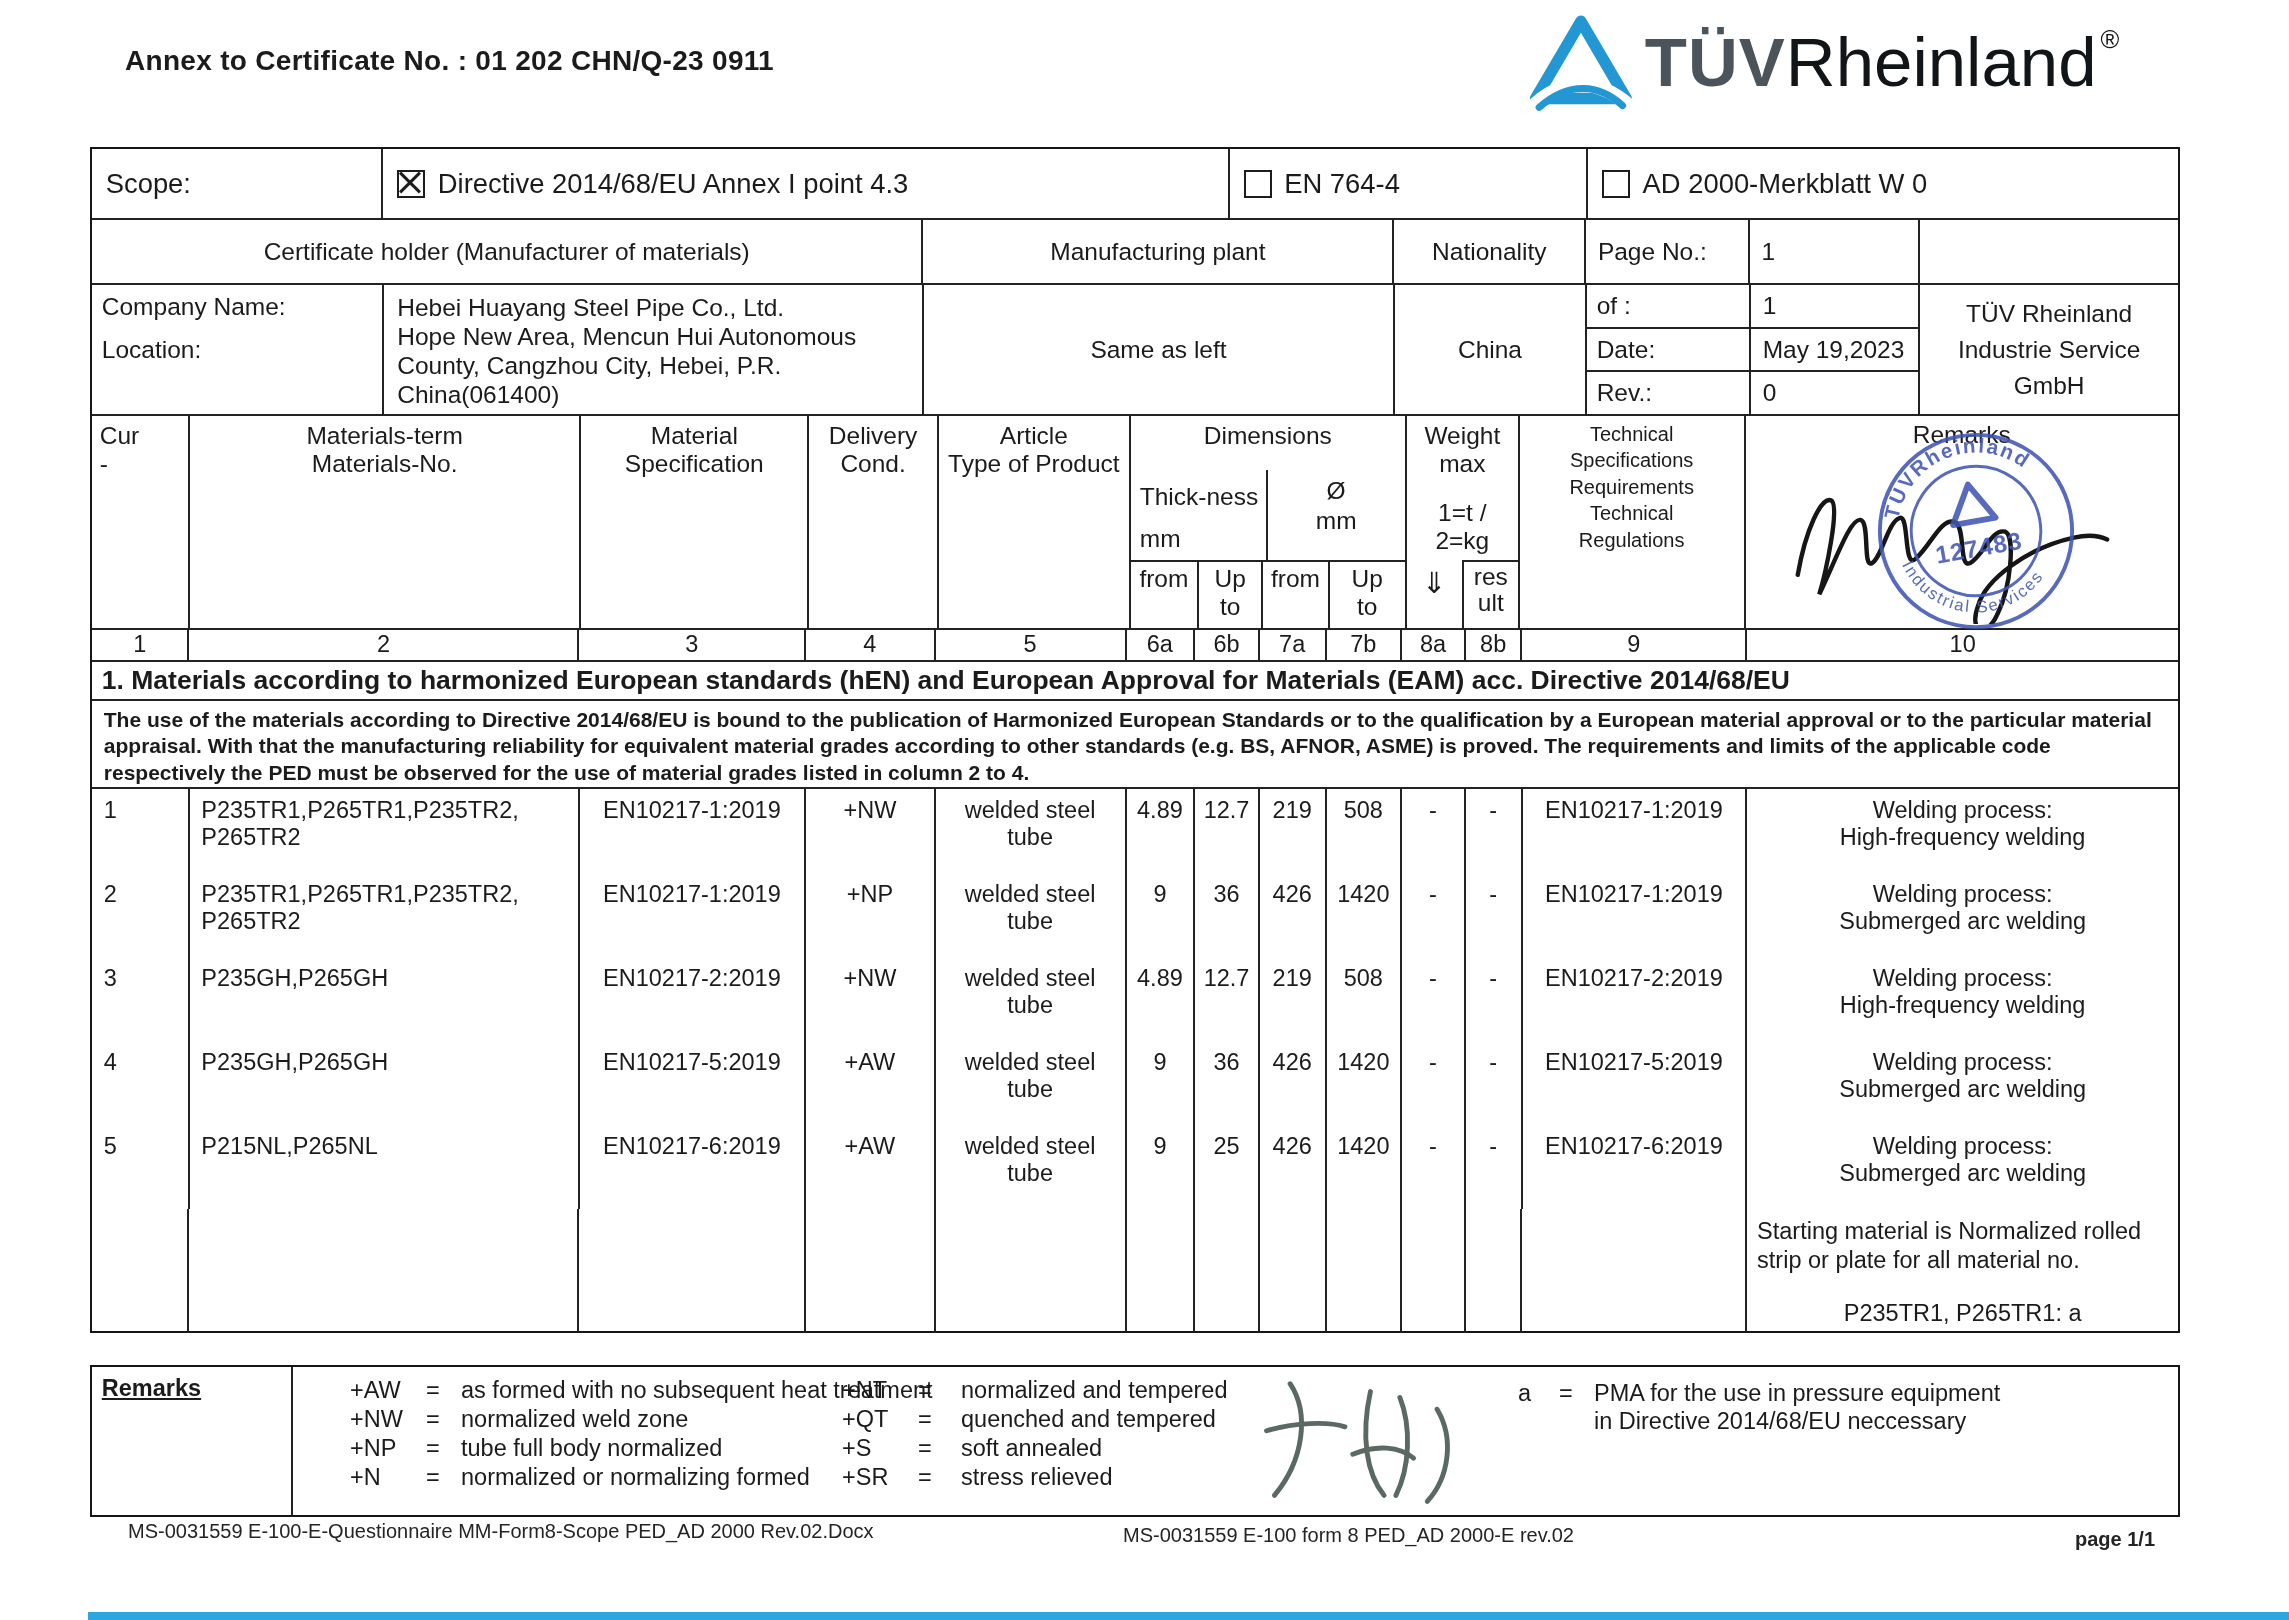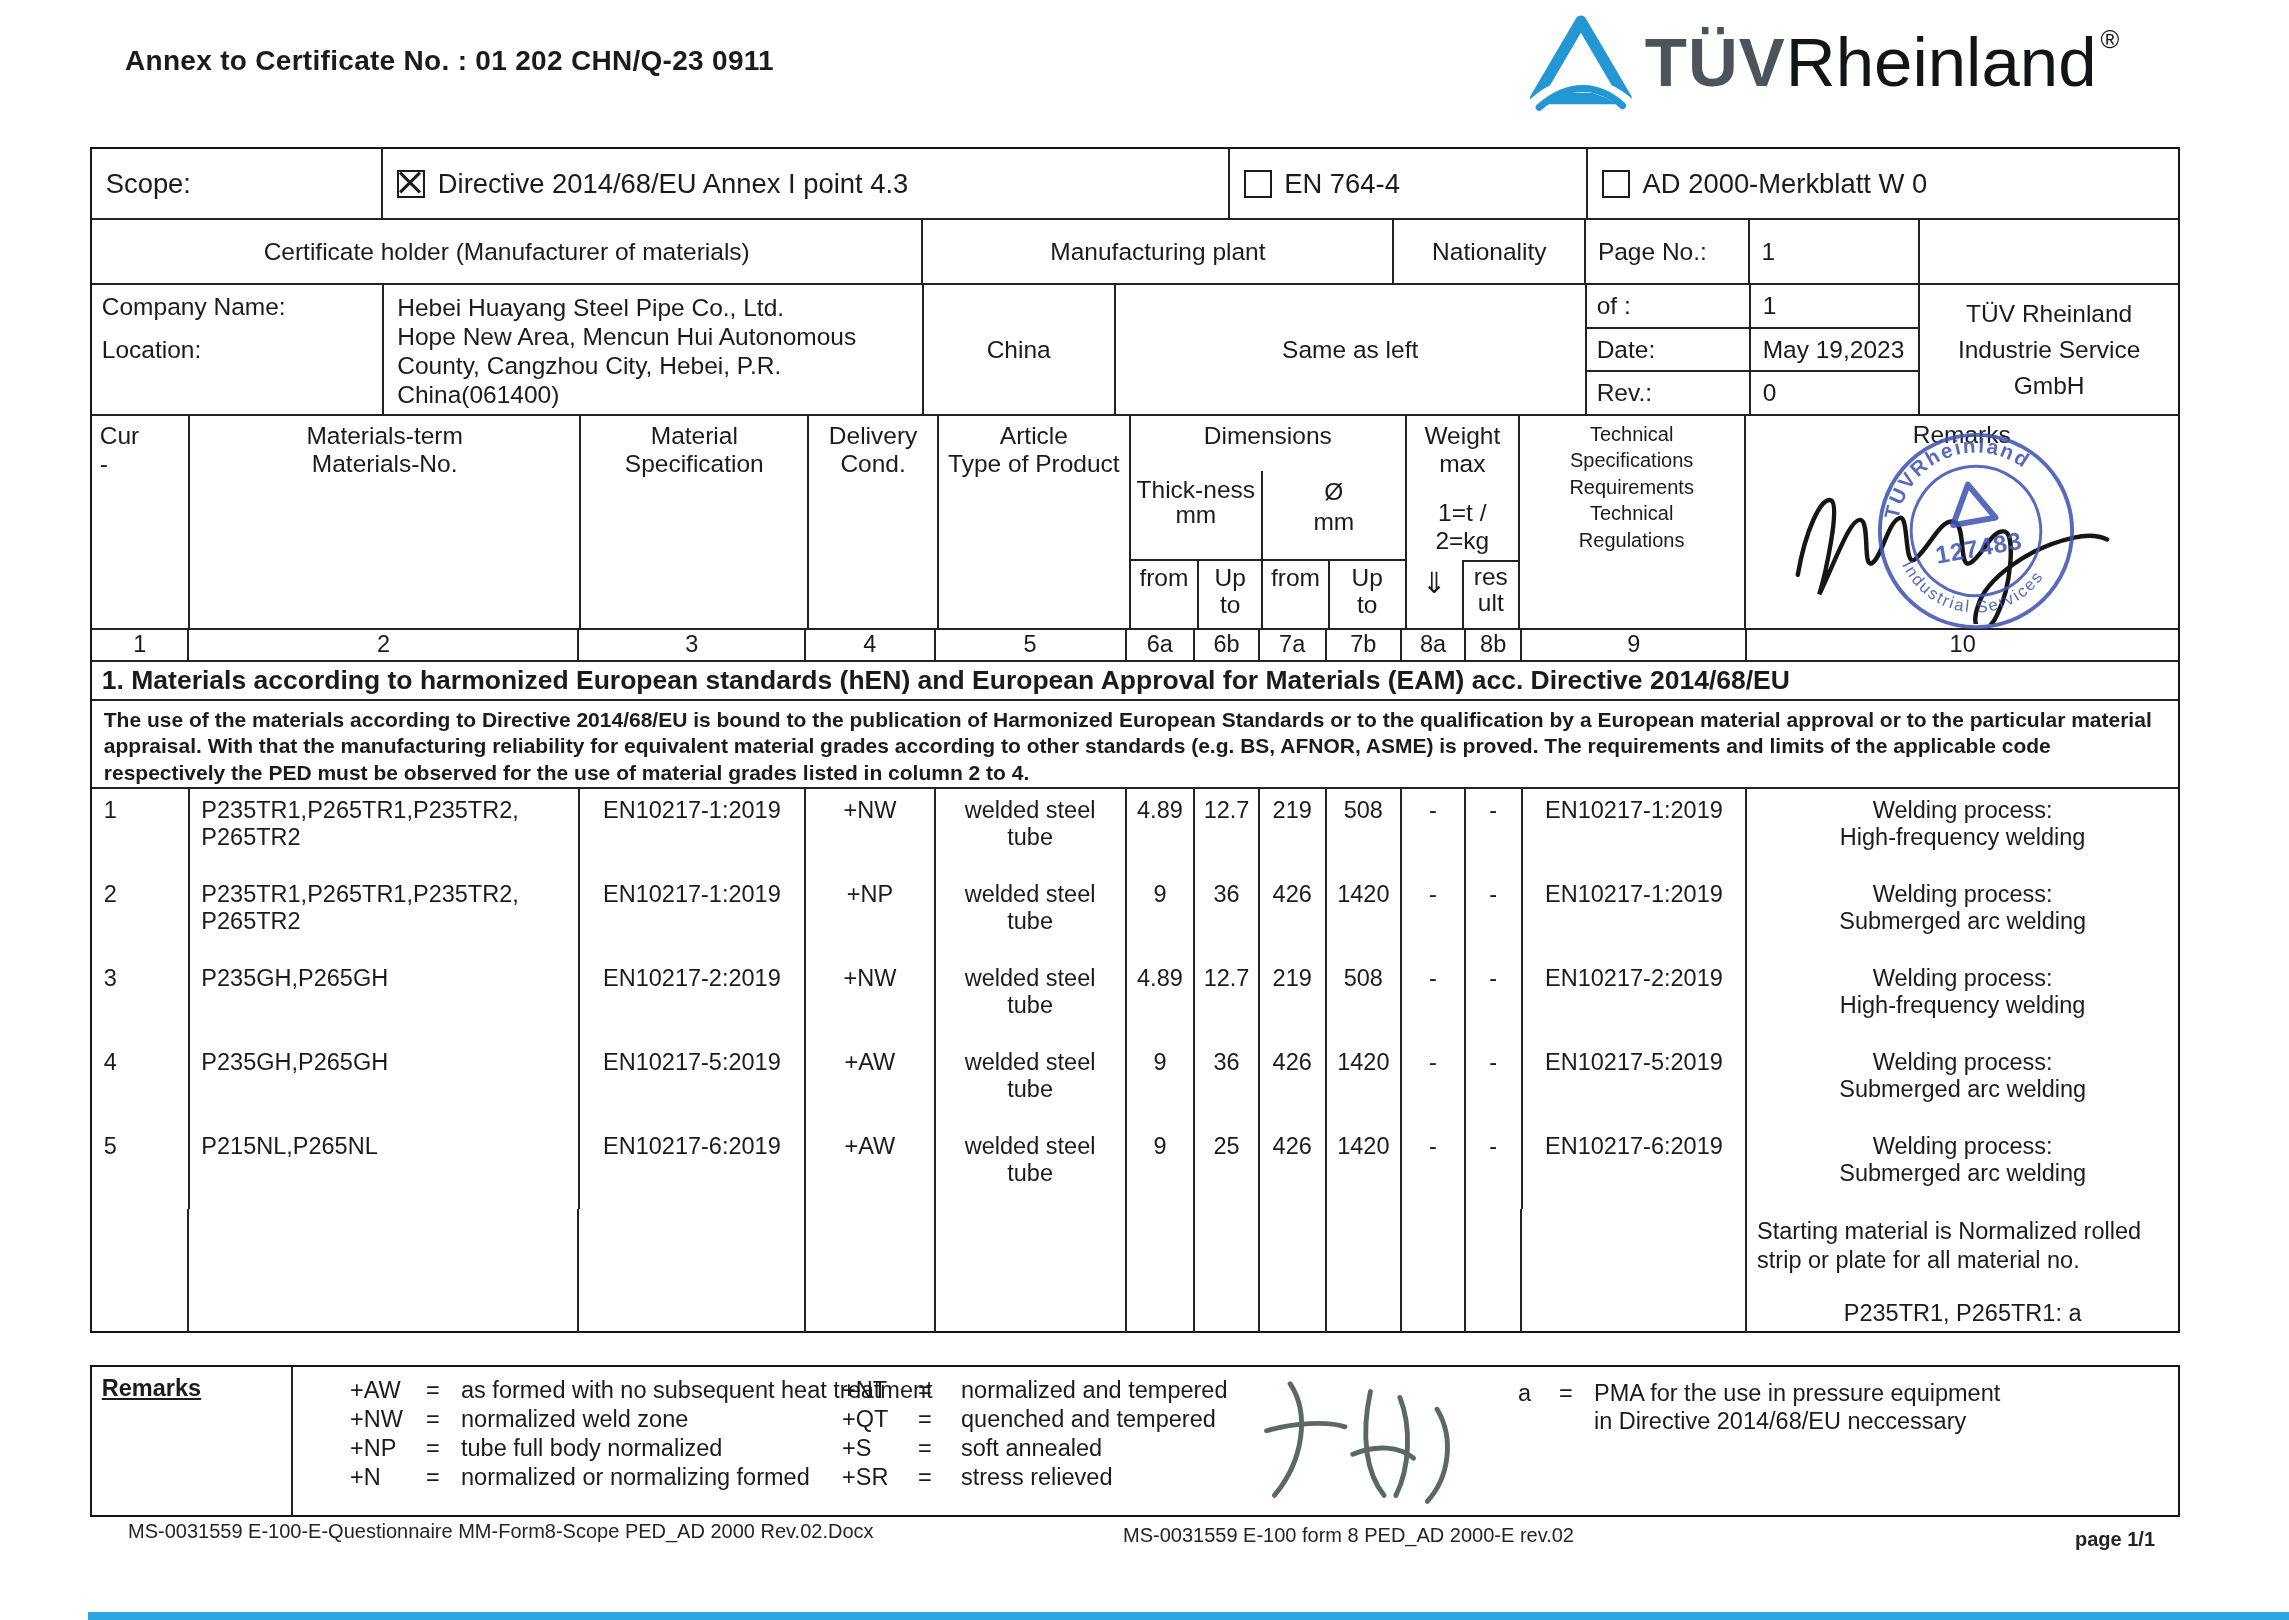--- a/index.html
+++ b/index.html
@@ -57,21 +57,21 @@
   .subrow .sv{flex:1;display:flex;align-items:center;padding-left:11.8px;}
   .issuer{line-height:36px;}
 
   
   .hdr{height:214px;font-size:24.5px;}
   .hcell{padding-top:5.9px;text-align:center;line-height:28px;}
   .curcell{text-align:left;padding:5.9px 0 0 7.8px;line-height:28px;}
   .hgroup{display:flex;flex-direction:column;}
   .dims-top{height:51px;text-align:center;padding-top:5.9px;}
   .dims-mid{height:90px;display:flex;}
-  .dims-mid .half1{width:133px;border-right:2px solid #222;box-sizing:border-box;text-align:center;padding-top:5.9px;line-height:25px;}
+  .dims-mid .half1{width:133px;border-right:2px solid #222;box-sizing:border-box;padding-top:5.9px;line-height:42px;margin-left:9px;}
   .dims-mid .half2{width:143px;text-align:center;padding-top:5.9px;line-height:30px;}
   .dims-bot{height:71px;display:flex;border-top:2px solid #222;box-sizing:border-box;}
   .dims-bot div{box-sizing:border-box;text-align:center;padding-top:2.9px;line-height:27.4px;}
   .dims-bot .b1{width:69px;border-right:2px solid #222;}
   .dims-bot .b2{width:65px;border-right:2px solid #222;}
   .dims-bot .b3{width:67px;border-right:2px solid #222;}
   .dims-bot .b4{width:76px;}
   .wt-top{height:143px;text-align:center;padding-top:5.9px;line-height:28px;}
   .wt-unit{margin-top:21.6px;line-height:28px;}
   .wt-bot{height:71px;display:flex;}
@@ -173,22 +173,22 @@
       <div class="c w298 lblcol">
         <div>Company Name:</div>
         <div>Location:</div>
       </div>
       <div class="c w552 valcol">
         <div>Hebei Huayang Steel Pipe Co., Ltd.</div>
         <div class="pre">Hope New Area, Mencun Hui Autonomous
 County, Cangzhou City, Hebei, P.R.
 China(061400)</div>
       </div>
+      <div class="c w482 vcenter">Same as left</div>
       <div class="c w196g vcenter">China</div>
-      <div class="c w482 vcenter">Same as left</div>
       <div class="c w341 subrows">
         <div class="subrow">
           <div class="sl">of :</div>
           <div class="sv">1</div>
         </div>
         <div class="subrow">
           <div class="sl">Date:</div>
           <div class="sv">May 19,2023</div>
         </div>
         <div class="subrow lastr">

